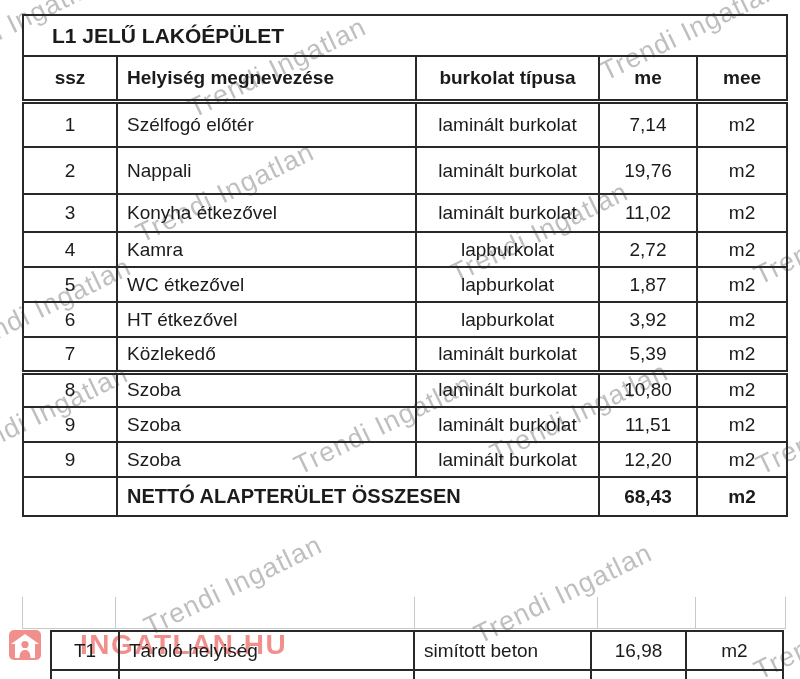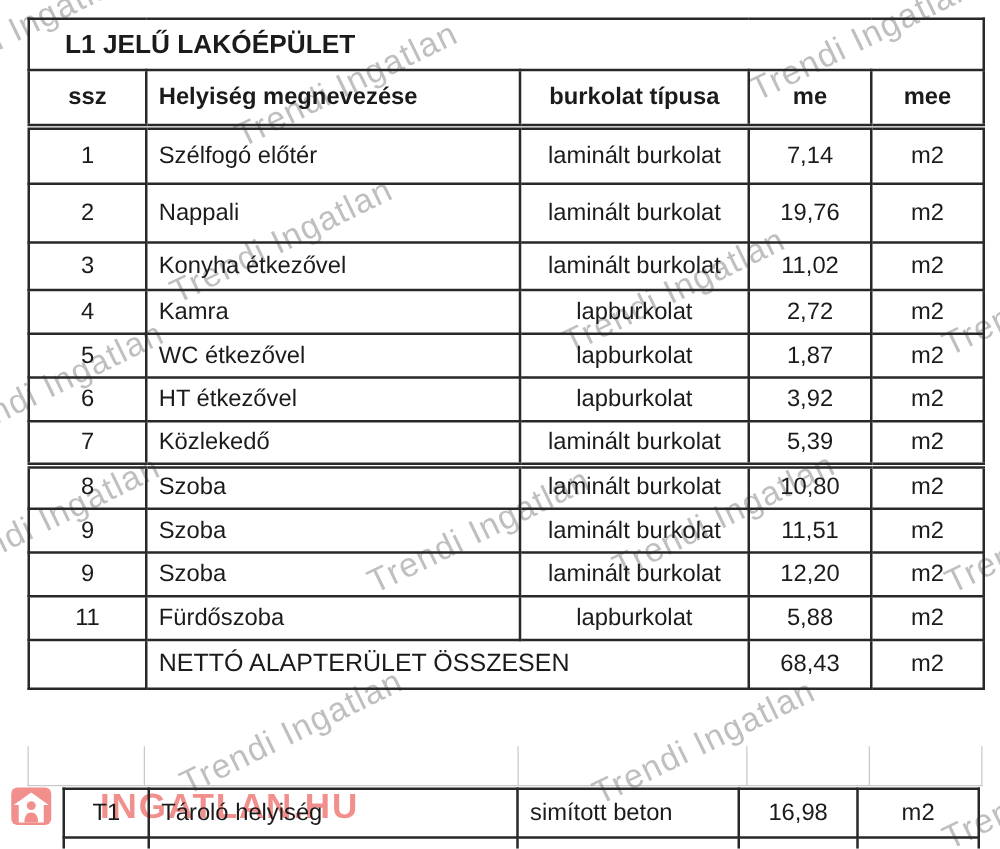--- a/index.html
+++ b/index.html
@@ -15,21 +15,21 @@
   .brand-text{font-weight:bold;font-size:28px;color:#ec6562;letter-spacing:1.5px;
               font-family:"Liberation Sans",sans-serif;margin-left:32px;}
   
   .ghost{position:absolute;z-index:0;border:1px solid #c9c9c9;border-top:none;}
   .ghost .gv{position:absolute;top:0;bottom:0;width:1px;background:#c9c9c9;}
   
   table{position:absolute;z-index:2;border-collapse:collapse;table-layout:fixed;background:transparent;}
   td{border:2px solid #282828;font-size:19px;padding:0 9px;overflow:hidden;white-space:nowrap;}
   .c{text-align:center;padding:0 2px;}
   .l{text-align:left;}
-  .b{font-weight:normal;margin-top:24px;}
+  .b{font-weight:bold;margin-top:24px;}
   .title-cell{font-size:21px;font-weight:bold;padding-left:28px;}
   tr.dbl td{border-bottom:5px double #282828;}
   .hdr td{font-weight:bold;}
   .h43{height:41px}.h47{height:45px}.h48{height:46px}.h49{height:47px}
   .h40{height:38px}.h39{height:35px}.h41{height:39px}.hcut{height:16px}
 </style>
 </head>
 <body>
 
 <div class="page">
@@ -150,27 +150,20 @@
       <td class="c">11,51</td>
       <td class="c">m2</td>
     </tr>
     <tr class="h39">
       <td class="c">9</td>
       <td class="l">Szoba</td>
       <td class="c">laminált burkolat</td>
       <td class="c">12,20</td>
       <td class="c">m2</td>
     </tr>
-    <tr class="h39">
-      <td class="c">11</td>
-      <td class="l">Fürdőszoba</td>
-      <td class="c">lapburkolat</td>
-      <td class="c">5,88</td>
-      <td class="c">m2</td>
-    </tr>
     <tr class="h41">
       <td></td>
       <td colspan="2" class="l b" style="font-size:20px;">NETTÓ ALAPTERÜLET ÖSSZESEN</td>
       <td class="c b">68,43</td>
       <td class="c b">m2</td>
     </tr>
   </tbody>
     </table>
 
   <table style="left:50px;top:630px;width:732px;">

